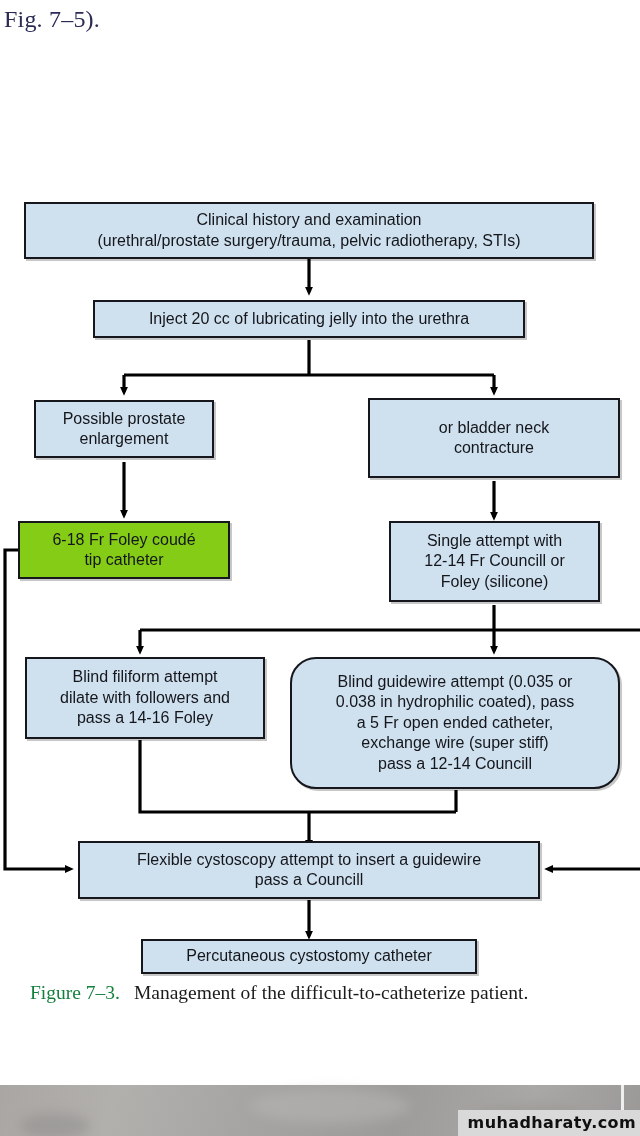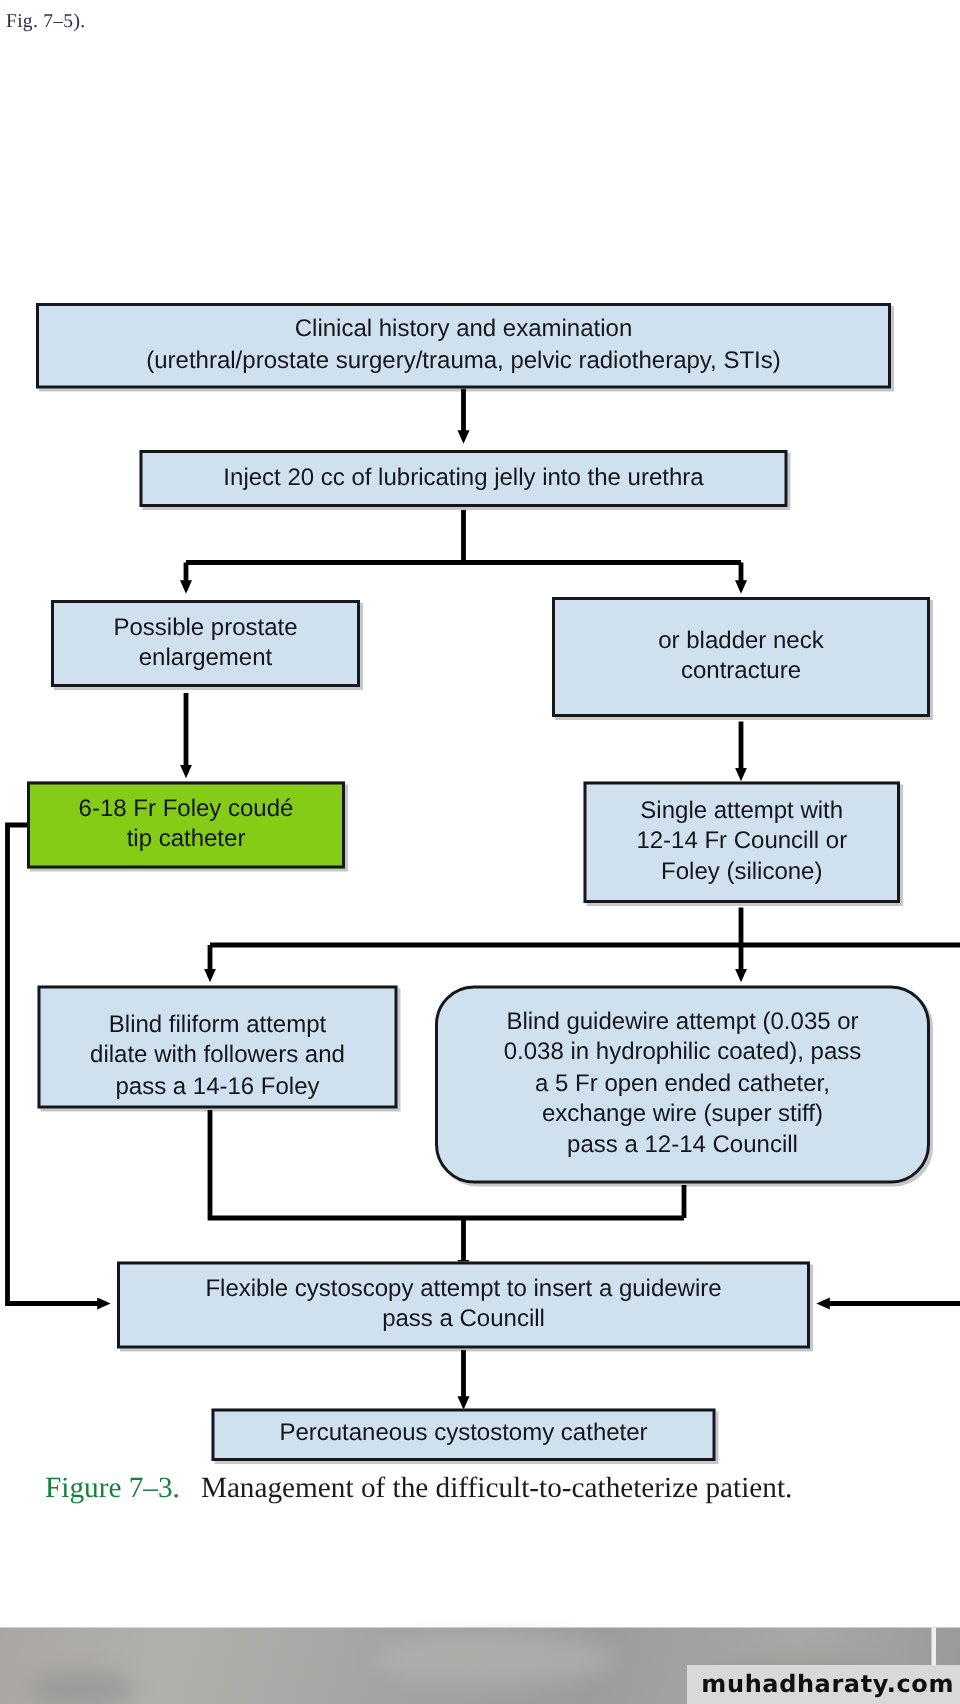--- a/index.html
+++ b/index.html
@@ -7,21 +7,21 @@
     width:640px;height:1136px;position:relative;overflow:hidden;
     font-family:"Liberation Sans", sans-serif;
     -webkit-font-smoothing:antialiased;
   }
   .page{position:absolute;inset:0;background:#fff;}
 
   
   .runtext{
     position:absolute;left:4px;top:6px;
     font-family:"Liberation Serif", serif;
-    font-size:13px;color:#2a2a55;letter-spacing:.2px;
+    font-size:24px;color:#2a2a55;letter-spacing:.2px;
     white-space:nowrap;
   }
 
   
   .chart{position:absolute;left:0;top:0;width:640px;height:1010px;}
   .chart svg{position:absolute;left:0;top:0;width:640px;height:1010px;overflow:visible;}
 
   .node{
     position:absolute;box-sizing:border-box;
     background:#cfe0ef;
@@ -110,21 +110,21 @@
       <span>
         <span>Clinical history and examination</span>
         <span>(urethral/prostate surgery/trauma, pelvic radiotherapy, STIs)</span>
       </span>
     </div>
 
     <div class="node" style="left: 93px; top: 300px; width: 432px; height: 38px; background: rgb(207, 224, 239); border-color: rgb(22, 23, 28);">
       <span>Inject 20 cc of lubricating jelly into the urethra</span>
     </div>
 
-    <div class="node" style="left: 34px; top: 400px; width: 206px; height: 58px; background: rgb(207, 224, 239); border-color: rgb(22, 23, 28);">
+    <div class="node" style="left: 34px; top: 400px; width: 180px; height: 58px; background: rgb(207, 224, 239); border-color: rgb(22, 23, 28);">
       <span>
         <span>Possible prostate</span>
         <span>enlargement</span>
       </span>
     </div>
 
     <div class="node" style="left: 368px; top: 398px; width: 252px; height: 80px; background: rgb(207, 224, 239); border-color: rgb(22, 23, 28);">
       <span>
         <span>or bladder neck</span>
         <span>contracture</span>
@@ -139,21 +139,21 @@
     </div>
 
     <div class="node" style="left: 389px; top: 521px; width: 211px; height: 81px; background: rgb(207, 224, 239); border-color: rgb(22, 23, 28);">
       <span>
         <span>Single attempt with</span>
         <span>12-14 Fr Councill or</span>
         <span>Foley (silicone)</span>
       </span>
     </div>
 
-    <div class="node" style="left: 25px; top: 657px; width: 240px; height: 82px; background: rgb(207, 224, 239); border-color: rgb(22, 23, 28); align-items: flex-end;">
+    <div class="node" style="left: 25px; top: 657px; width: 240px; height: 82px; background: rgb(207, 224, 239); border-color: rgb(22, 23, 28);">
       <span>
         <span>Blind filiform attempt</span>
         <span>dilate with followers and</span>
         <span>pass a 14-16 Foley</span>
       </span>
     </div>
 
     <div class="node" style="left: 290px; top: 657px; width: 330px; height: 132px; background: rgb(207, 224, 239); border-color: rgb(22, 23, 28); border-radius: 26px;">
       <span>
         <span>Blind guidewire attempt (0.035 or</span>

